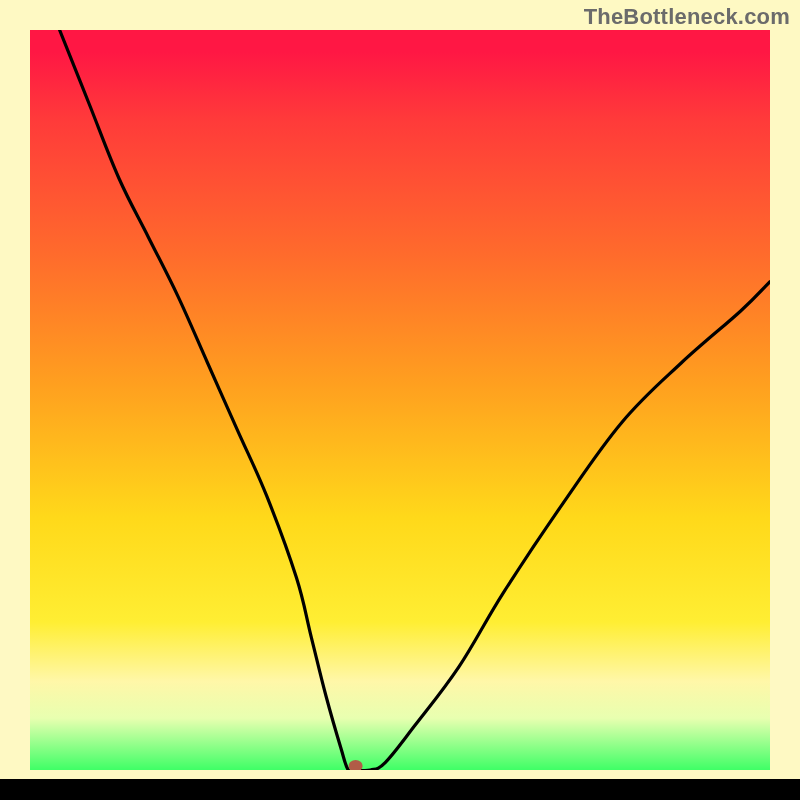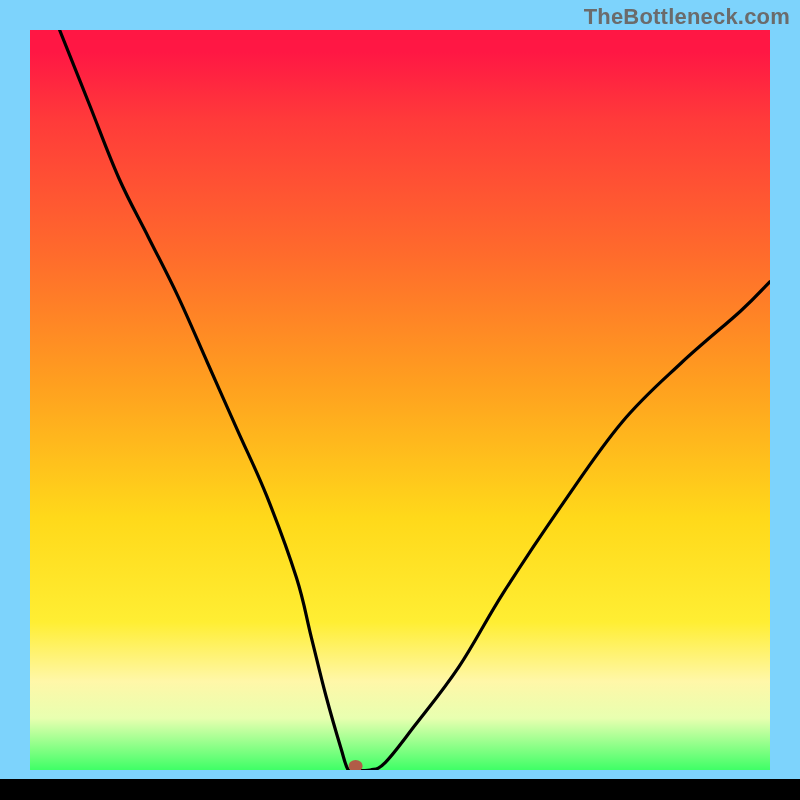--- a/index.html
+++ b/index.html
@@ -8,21 +8,21 @@
     width: 800px;
     height: 800px;
     background: #000;
     font-family: Arial, Helvetica, sans-serif;
     overflow: hidden;
   }
   .frame {
     position: relative;
     width: 800px;
     height: 779px;
-    background: #7dd3fc;
+    background: #fef9c3;
   }
   .watermark {
     position: absolute;
     top: 4px;
     right: 10px;
     color: #6b6b6b;
     font-size: 22px;
     font-weight: 600;
     letter-spacing: 0.2px;
     z-index: 5;

